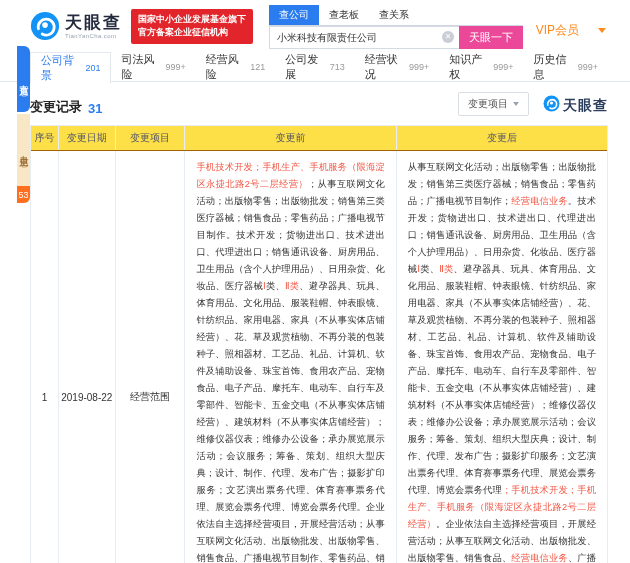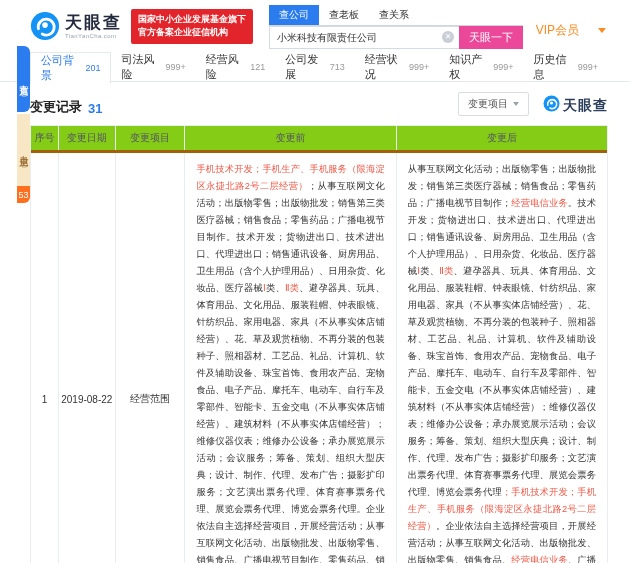--- a/index.html
+++ b/index.html
@@ -34,21 +34,21 @@
 .sec-title{font-size:13px;font-weight:bold;color:#222}
 .sec-count{font-size:13px;font-weight:bold;color:#2b7cee;margin-left:6px}
 .spacer{flex:1}
 .filter-btn{display:flex;align-items:center;gap:5px;border:1px solid #d9dee5;border-radius:2px;background:#fff;font-size:10px;color:#555;padding:4px 9px;cursor:pointer;font-family:inherit}
 .filter-btn .caret-down{border-top-color:#9aa3ad;border-left-width:3px;border-right-width:3px;border-top-width:4px}
 .wm-logo{display:flex;align-items:center;gap:3px;margin-left:14px}
 .wm-text{font-size:14px;font-weight:bold;color:#2c3e5d;letter-spacing:1px}
 
 .table{margin:0 22px 0 30px;width:578px;border:1px solid #e8edf3;border-bottom:none}
 .trow{display:flex}
-.thead{background:#84cc16;border-bottom:3px solid #a16207}
+.thead{background:#fde047;border-bottom:1px solid #a16207}
 .th{font-size:10px;color:#556;padding:5px 0;text-align:center}
 .td{font-size:10px;color:#333}
 .th+.th,.td+.td{border-left:1px solid #e8edf3}
 .col-no{width:27px}
 .col-date{width:57px}
 .col-item{width:70px}
 .col-before{width:212px}
 .col-after{width:212px}
 .cell-center{display:flex;align-items:center;justify-content:center;text-align:center;padding:2px}
 .cell-text{padding:8px 11px;font-size:9.3px;line-height:17px;text-align:justify}

